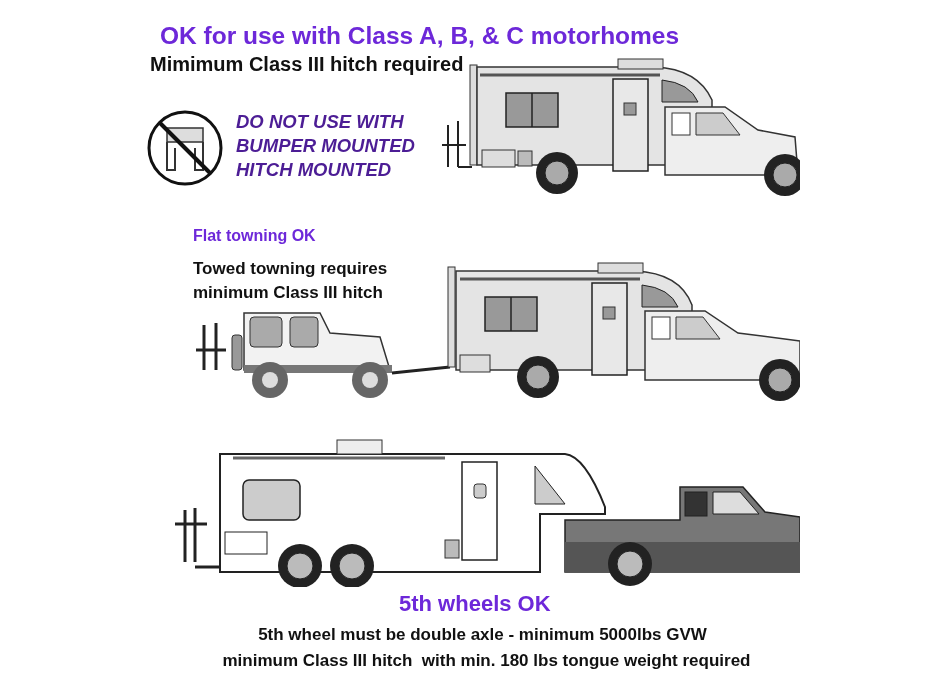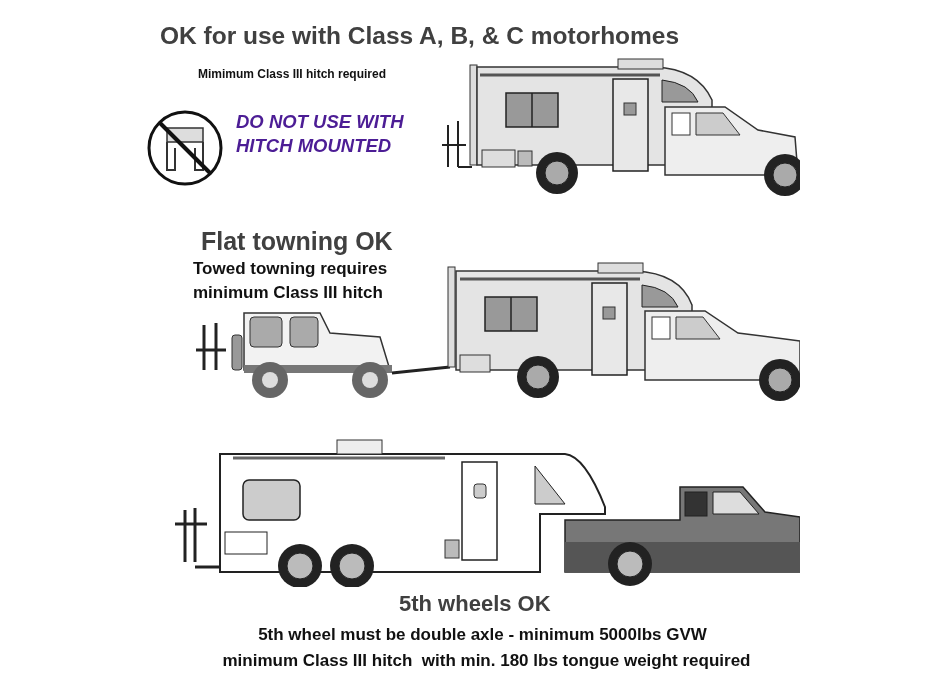--- a/index.html
+++ b/index.html
@@ -1,40 +1,41 @@
 <!DOCTYPE html>
 <html><head>
   <meta charset="utf-8">
   <style>
     html, body { margin: 0; padding: 0; background: #ffffff; }
     body { width: 933px; height: 700px; position: relative; overflow: hidden;
            font-family: "Liberation Sans", "DejaVu Sans", sans-serif; }
     .abs { position: absolute; }
-    .green-title { color: #404040; font-weight: bold; white-space: nowrap; }
+    .green-title { color: #6d28d9; font-weight: bold; white-space: nowrap; }
     .black-text { color: #111111; font-weight: bold; white-space: nowrap; }
     .red-warn { color: #4c1d95; font-weight: bold; font-style: italic; white-space: nowrap; line-height: 24px; font-size: 18.5px; }
     svg { display: block; }
   </style>
 </head>
 <body>
 
 <div class="abs green-title" style="left:160px; top:22px; font-size:24.5px;">OK for use with Class A, B, &amp; C motorhomes</div>
-<div class="abs black-text" style="left:150px; top:67px; font-size:12px;margin-left:48px;">Mimimum Class III hitch required</div>
+<div class="abs black-text" style="left:150px; top:53px; font-size:20px;">Mimimum Class III hitch required</div>
 
 <div class="abs" style="left:145px; top:108px;">
   <svg width="80" height="80" viewBox="0 0 80 80">
     <circle cx="40" cy="40" r="36" fill="#fff" stroke="#111" stroke-width="3"></circle>
     <rect x="22" y="20" width="36" height="14" fill="#ddd" stroke="#333" stroke-width="1.5"></rect>
     <path d="M22 34 L22 62 L30 62 L30 40" fill="none" stroke="#333" stroke-width="2"></path>
     <path d="M58 34 L58 62 L50 62 L50 40" fill="none" stroke="#333" stroke-width="2"></path>
     <line x1="14" y1="14" x2="66" y2="66" stroke="#111" stroke-width="4"></line>
   </svg>
 </div>
 <div class="abs" style="left:236px; top:110px;">
   <div class="red-warn">DO NOT USE WITH</div>
+  <div class="red-warn">BUMPER MOUNTED</div>
   <div class="red-warn">HITCH MOUNTED</div>
 </div>
 
 <div class="abs" style="left:440px; top:55px;">
   <svg width="360" height="150" viewBox="0 0 360 150">
 
     <g stroke="#222" stroke-width="2" fill="none">
       <line x1="8" y1="70" x2="8" y2="112"></line>
         <line x1="18" y1="66" x2="18" y2="112"></line>
       <line x1="2" y1="90" x2="26" y2="90"></line>
@@ -62,21 +63,21 @@
     <rect x="232" y="58" width="18" height="22" fill="#fff" stroke="#333"></rect>
     <path d="M256 58 L283 58 L300 80 L256 80 Z" fill="#ccc" stroke="#333"></path>
 
     <circle cx="117" cy="118" r="21" fill="#222"></circle>
       <circle cx="117" cy="118" r="12" fill="#aaa" stroke="#222"></circle>
     <circle cx="345" cy="120" r="21" fill="#222"></circle>
       <circle cx="345" cy="120" r="12" fill="#aaa" stroke="#222"></circle>
   </svg>
 </div>
 
-<div class="abs green-title" style="left:193px; top:227px; font-size:25px;margin-left:8px;">Flat towning OK</div>
+<div class="abs green-title" style="left:193px; top:227px; font-size:16px;">Flat towning OK</div>
 <div class="abs black-text" style="left:193px; top:257px; font-size:17px; line-height:24px;">
   <div>Towed towning requires</div>
   <div>minimum Class III hitch</div>
 </div>
 
 <div class="abs" style="left:180px; top:255px;">
   <svg width="620" height="155" viewBox="0 0 620 155">
 
     <g stroke="#222" stroke-width="3" fill="none">
       <line x1="24" y1="70" x2="24" y2="115"></line>

